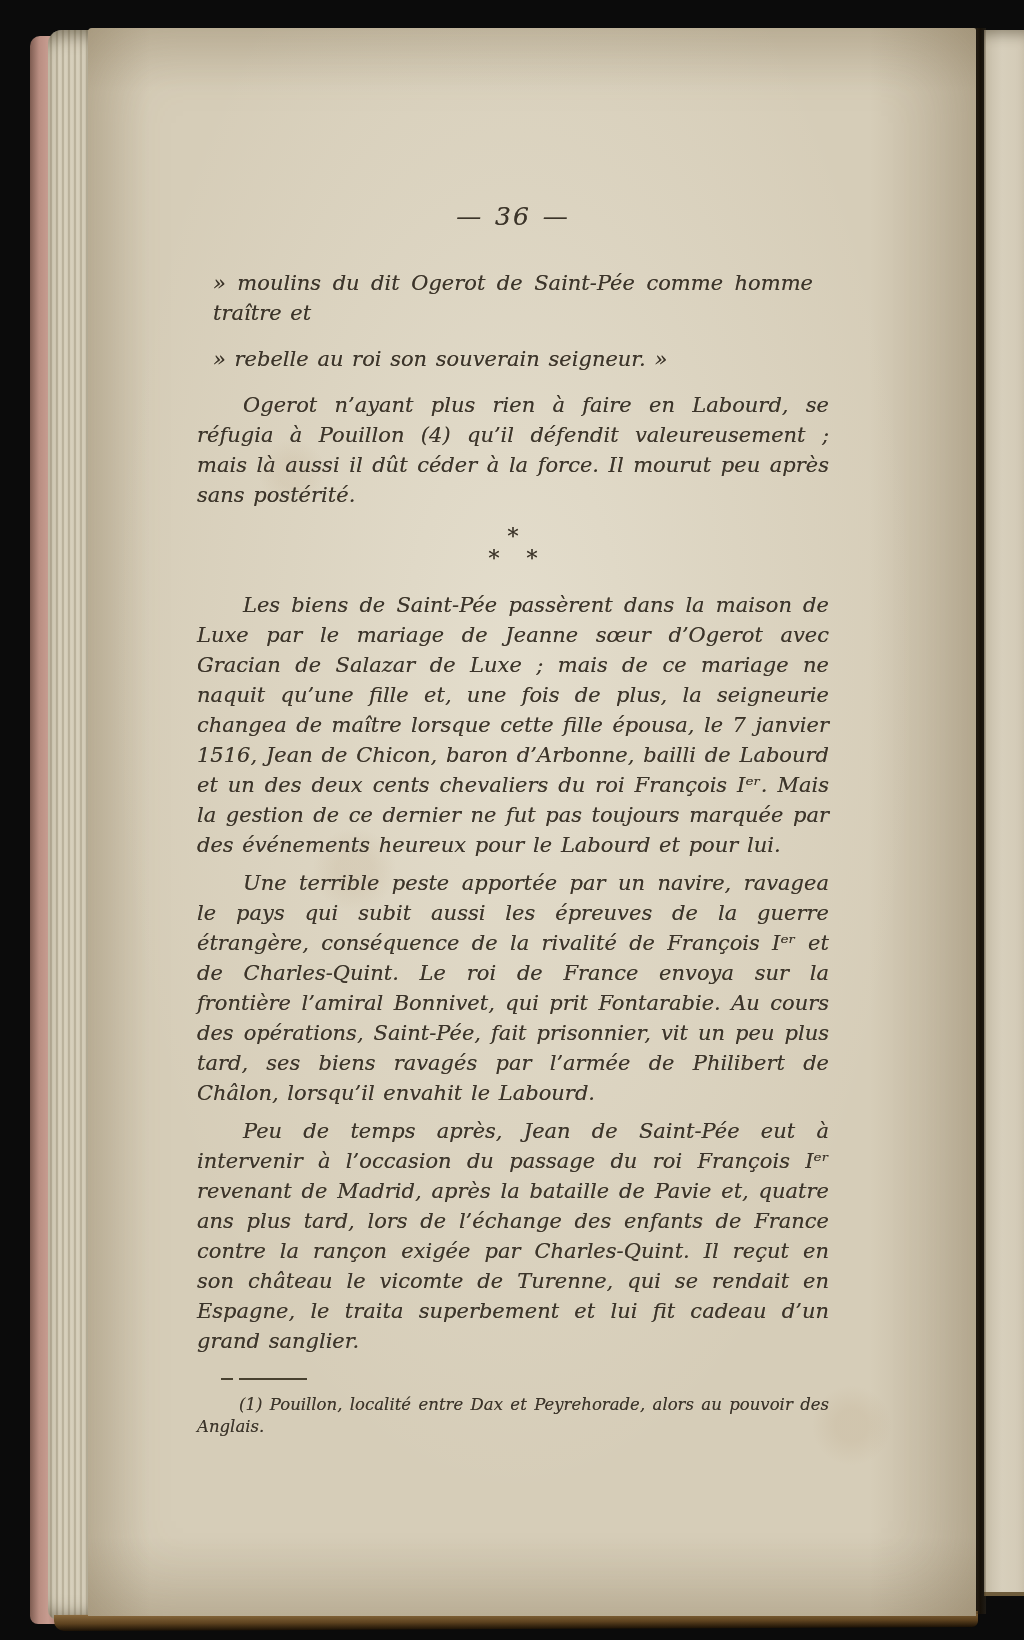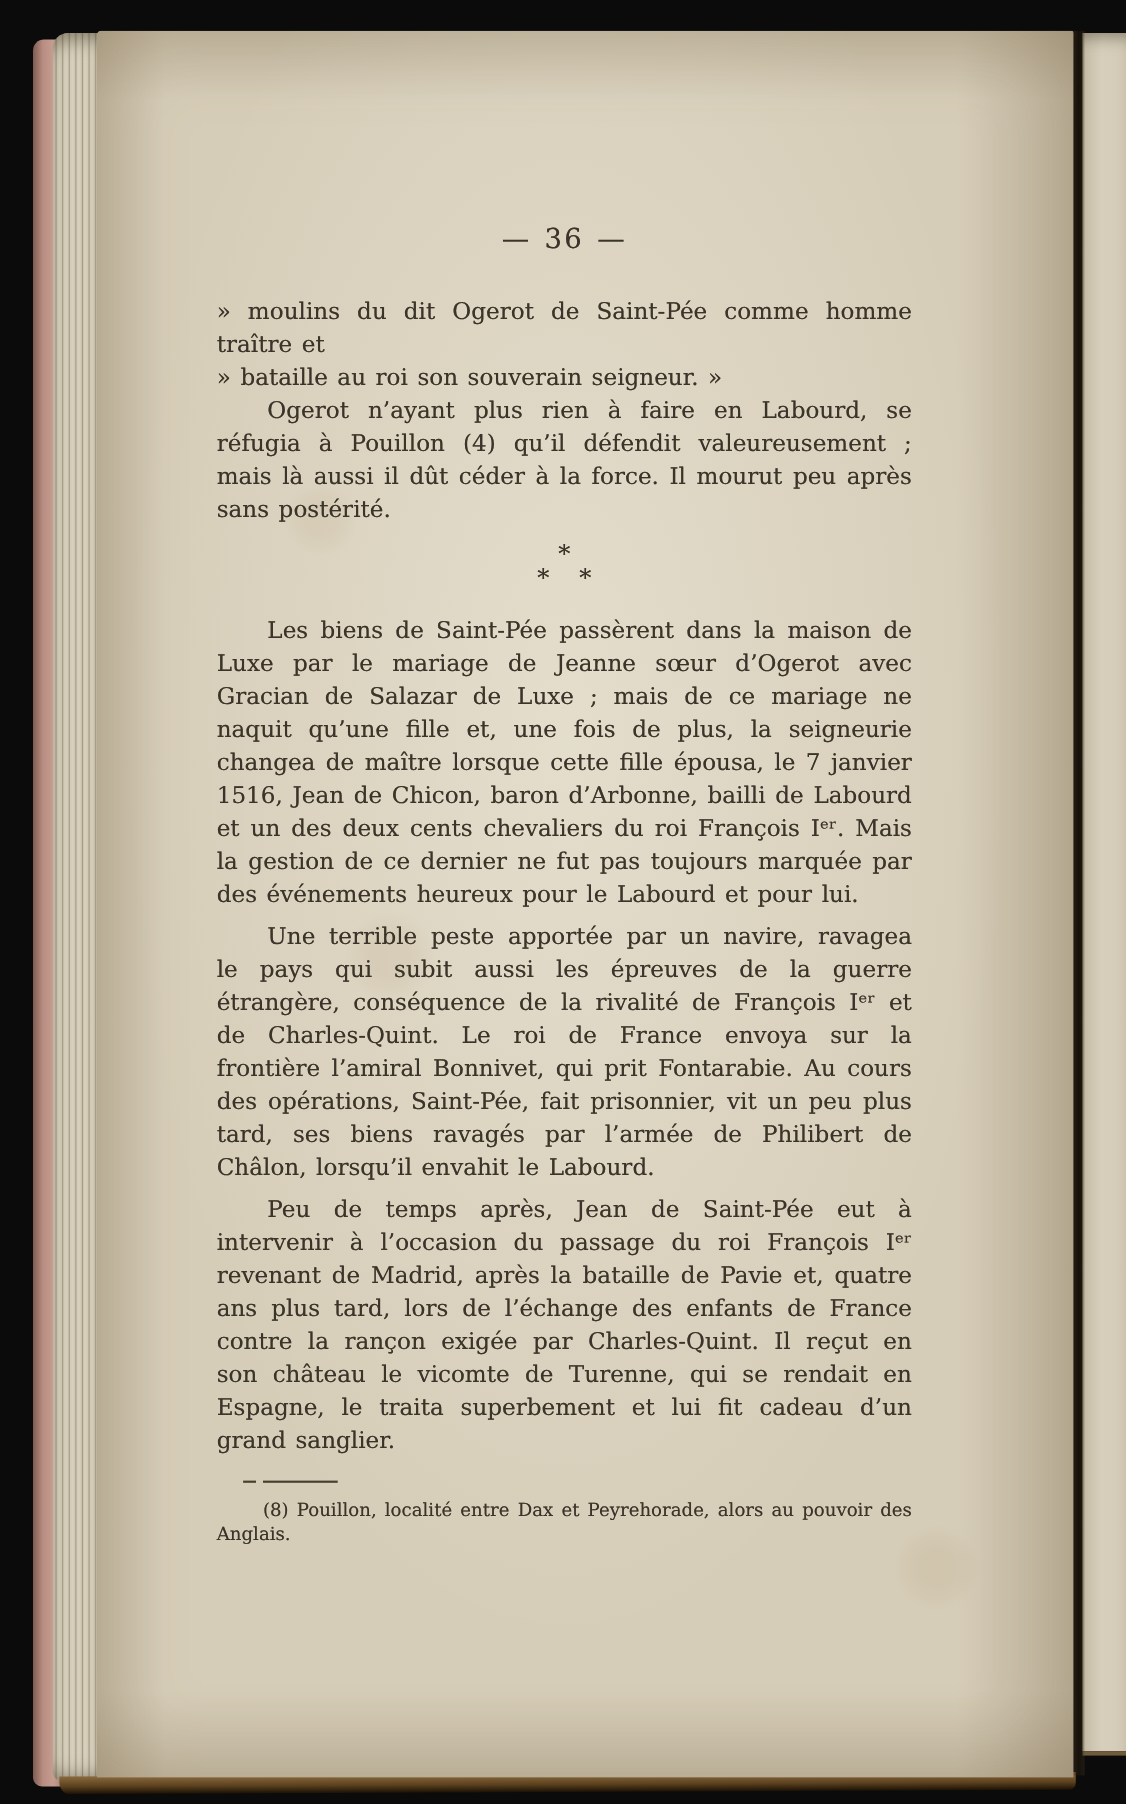--- a/index.html
+++ b/index.html
@@ -56,29 +56,30 @@
   }
 
   
   .text-area {
     position: absolute; left: 197px; top: 202px; width: 632px;
     color: #3b342a;
     font-size: 21px; line-height: 30px;
     text-align: justify;
     word-spacing: 2px;
     text-shadow: 0 0 0.6px rgba(75,65,48,.65);
+    font-style: italic;
   }
   .page-number {
     text-align: center;
     font-size: 25px;
     letter-spacing: 2px;
     margin: 0 0 36px 0;
   }
   .quote-block { margin: 0; }
-  .quote-line { margin: 0; }
+  .quote-line { margin: 16px; }
   .para { margin: 0 0 8px 0; text-indent: 46px; }
   .para:last-of-type { margin-bottom: 0; }
   .asterism {
     text-align: center;
     font-size: 22px;
     line-height: 22px;
     margin: 16px 0 20px 0;
   }
   .asterism div { margin: 0; }
   .asterism .row2 { letter-spacing: 9px; text-indent: 9px; }
@@ -103,29 +104,29 @@
 <div class="page-next"></div>
 <div class="gutter-shadow"></div>
 
 <div class="page-main"></div>
 
 <div class="text-area">
   <div class="page-number">— 36 —</div>
 
   <div class="quote-block">
     <p class="quote-line">» moulins du dit Ogerot de Saint-Pée comme homme traître et</p>
-    <p class="quote-line">» bataille au roi son souverain seigneur. »</p>
+    <p class="quote-line">» rebelle au roi son souverain seigneur. »</p>
   </div>
 
   <p class="para">Ogerot n’ayant plus rien à faire en Labourd, se réfugia à Pouillon (4) qu’il défendit valeureusement ; mais là aussi il dût céder à la force. Il mourut peu après sans postérité.</p>
 
   <div class="asterism">
     <div class="row1">*</div>
     <div class="row2">* *</div>
   </div>
 
   <p class="para">Les biens de Saint-Pée passèrent dans la maison de Luxe par le mariage de Jeanne sœur d’Ogerot avec Gracian de Salazar de Luxe ; mais de ce mariage ne naquit qu’une fille et, une fois de plus, la seigneurie changea de maître lorsque cette fille épousa, le 7 janvier 1516, Jean de Chicon, baron d’Arbonne, bailli de Labourd et un des deux cents chevaliers du roi François Iᵉʳ. Mais la gestion de ce dernier ne fut pas toujours marquée par des événements heureux pour le Labourd et pour lui.</p>
   <p class="para">Une terrible peste apportée par un navire, ravagea le pays qui subit aussi les épreuves de la guerre étrangère, conséquence de la rivalité de François Iᵉʳ et de Charles-Quint. Le roi de France envoya sur la frontière l’amiral Bonnivet, qui prit Fontarabie. Au cours des opérations, Saint-Pée, fait prisonnier, vit un peu plus tard, ses biens ravagés par l’armée de Philibert de Châlon, lorsqu’il envahit le Labourd.</p>
   <p class="para">Peu de temps après, Jean de Saint-Pée eut à intervenir à l’occasion du passage du roi François Iᵉʳ revenant de Madrid, après la bataille de Pavie et, quatre ans plus tard, lors de l’échange des enfants de France contre la rançon exigée par Charles-Quint. Il reçut en son château le vicomte de Turenne, qui se rendait en Espagne, le traita superbement et lui fit cadeau d’un grand sanglier.</p>
 
   <div class="footnote-rule"></div>
-  <p class="footnote">(8) Pouillon, localité entre Dax et Peyrehorade, alors au pouvoir des Anglais.</p>
+  <p class="footnote">(1) Pouillon, localité entre Dax et Peyrehorade, alors au pouvoir des Anglais.</p>
 </div>
 
 </body></html>

